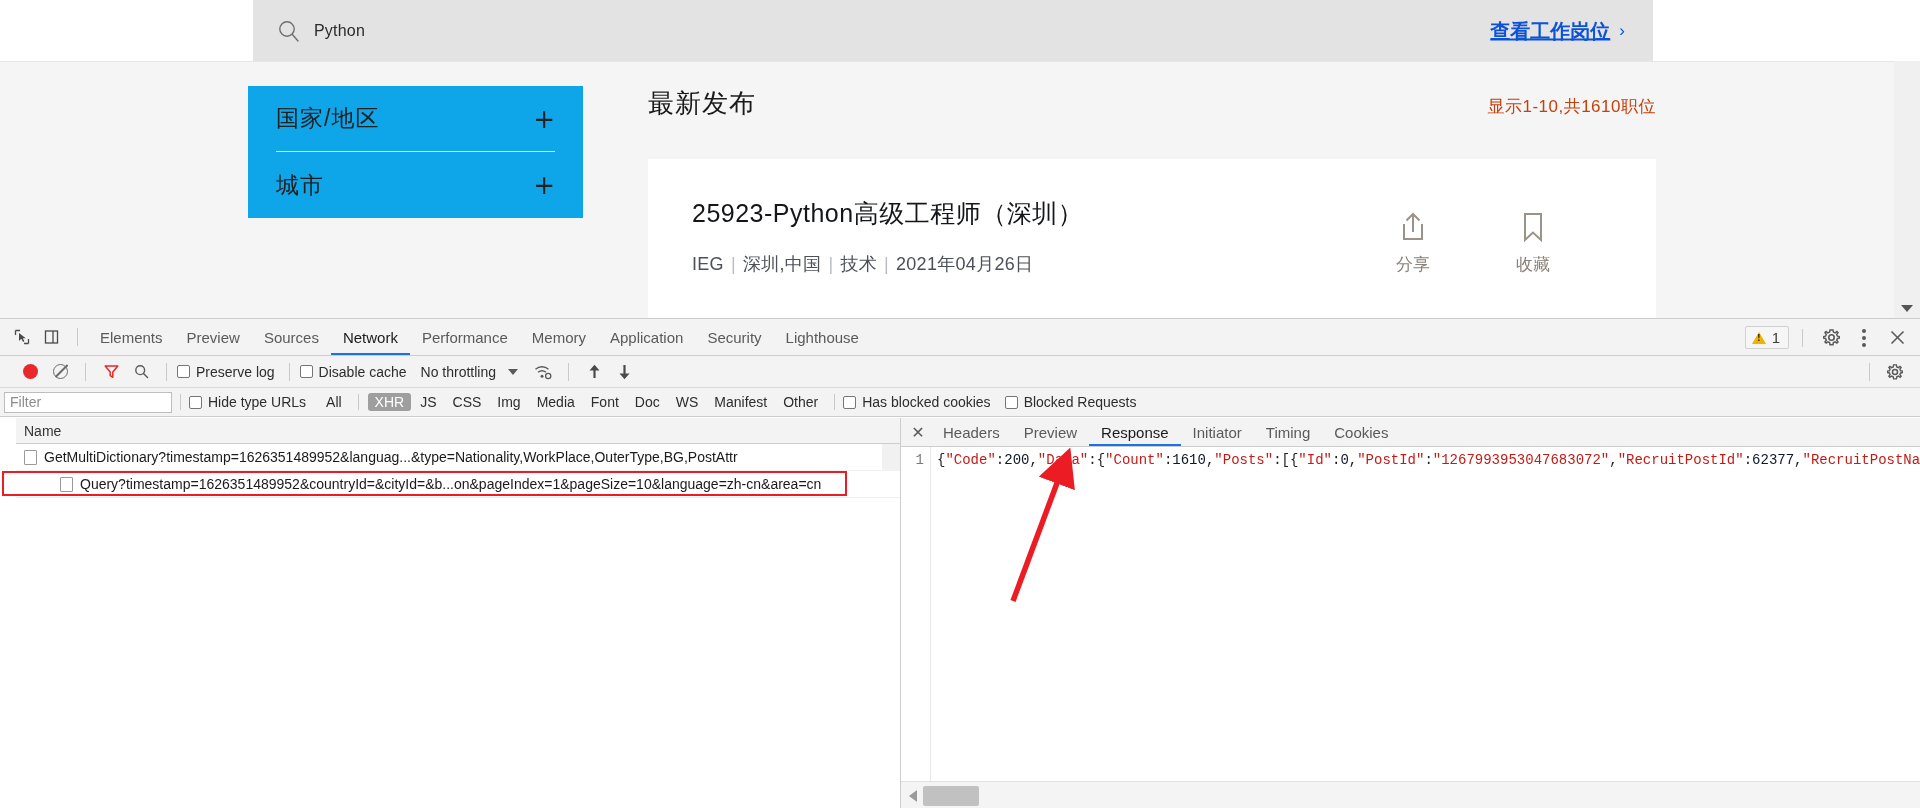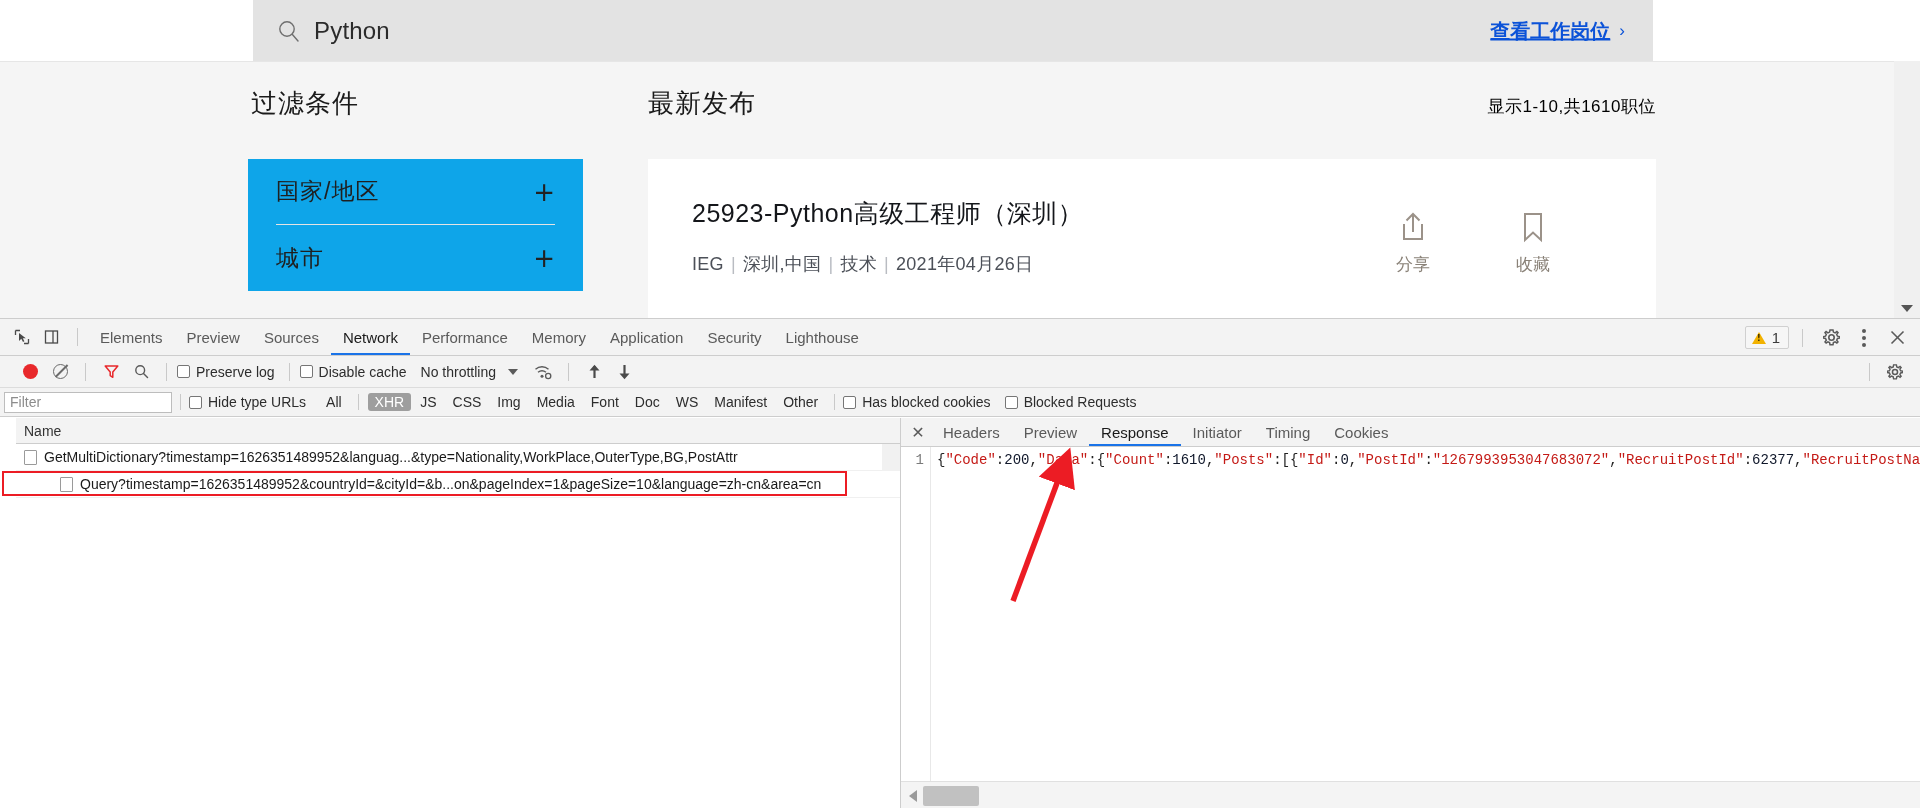--- a/index.html
+++ b/index.html
@@ -32,21 +32,21 @@
     display: flex; align-items: center;
   }
   .search-icon {
     margin-left: 25px;
     width: 22px; height: 22px;
     flex: none;
   }
   .search-icon svg { display: block; }
   .search-value {
     margin-left: 14px;
-    font-size: 24px;
+    font-size: 16px;
     color: #2b2b2b;
     letter-spacing: .2px;
   }
   .view-jobs-link {
     position: absolute; right: 28px; top: 50%;
     transform: translateY(-50%);
     color: #0b52d8;
     font-size: 20px;
     font-weight: bold;
     text-decoration: none;
@@ -113,21 +113,21 @@
     width: 1008px;
   }
   .results-head {
     display: flex; align-items: baseline; justify-content: space-between;
     margin-bottom: 38px;
   }
   .results-head .rtitle {
     font-size: 26px; color: #1a1a1a; letter-spacing: 1px;
   }
   .results-head .rcount {
-    font-size: 17px; color: #000000; letter-spacing: .5px;
+    font-size: 17px; color: #c2410c; letter-spacing: .5px;
   }
   .job-card {
     background: #ffffff;
     width: 1008px;
     height: 160px;
     position: relative;
     padding: 38px 44px 0 44px;
   }
   .job-title {
     font-size: 25px; color: #14161a;
@@ -420,21 +420,20 @@
       <a class="view-jobs-link" href="#">
         <span class="label">查看工作岗位</span>
         <span class="chev">›</span>
       </a>
     </div>
   </div>
 
   <div class="content-area">
 
     <div class="filters-col">
-      <div class="col-heading">过滤条件</div>
       <div class="filter-card">
         <div class="filter-row">
           <span class="fname">国家/地区</span>
           <span class="plus">+</span>
         </div>
         <div class="filter-row">
           <span class="fname">城市</span>
           <span class="plus">+</span>
         </div>
       </div>

